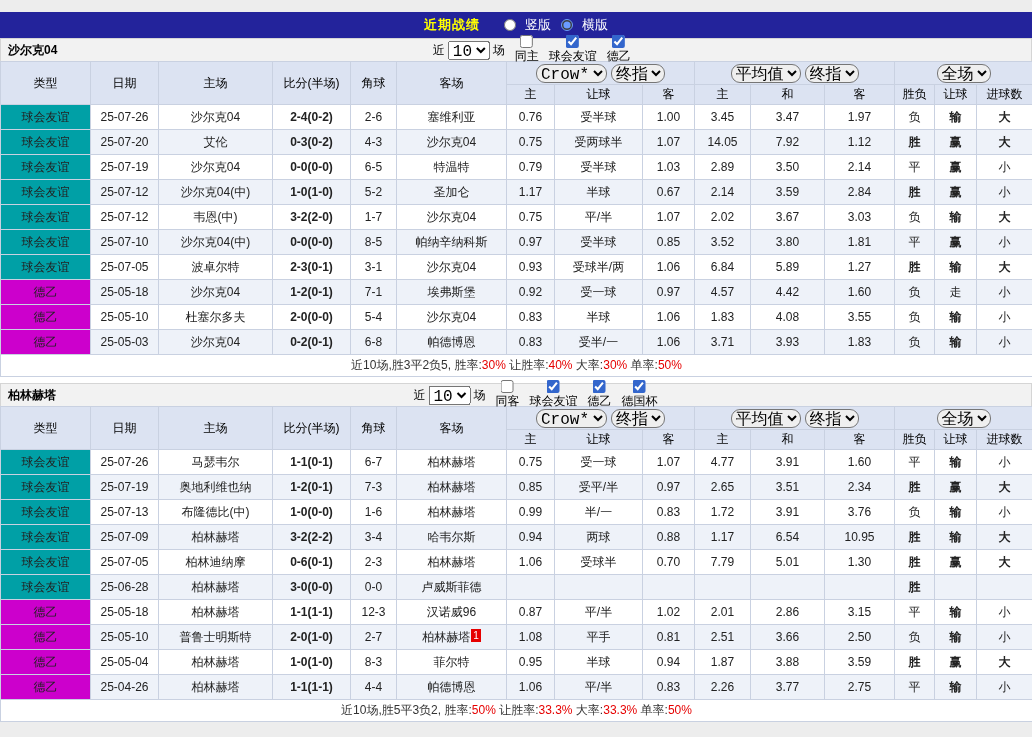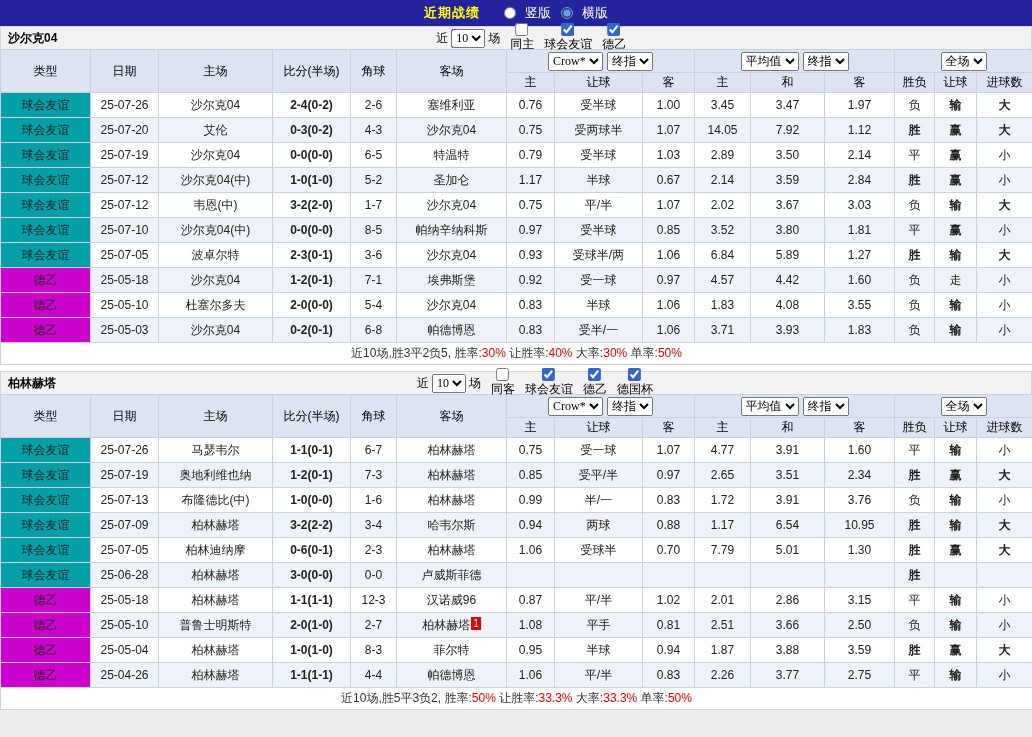--- a/index.html
+++ b/index.html
@@ -1,36 +1,36 @@
 <!DOCTYPE html>
 <html><head>
 <meta charset="utf-8">
 <style>
   * { box-sizing: border-box; }
   body { margin:0; background:#ededed; font-family:"Liberation Sans","DejaVu Sans",sans-serif; }
-  .page { width:1032px; background:#fff; }
+  .page { width:1032px; background:#fff;margin-top:12px; }
 
   .topbar { height:26px; background:#23239B; display:flex; align-items:center; justify-content:center; gap:10px; font-size:13px; color:#fff; }
   .tb-title { color:#FFFF00; font-weight:bold; letter-spacing:1px; margin-right:14px; }
   .tb-radio { display:inline-flex; align-items:center; gap:9px; cursor:pointer; }
   .tb-radio input { margin:0; width:12px; height:12px; accent-color:#6a9bff; }
 
   .section + .section { margin-top:6px; }
   .section-bar { position:relative; height:23px; background:#f2f2f2; border:1px solid #d5d5d5; border-bottom:0; font-size:12px; display:flex; align-items:center; }
   .team-name { font-weight:bold; color:#000; padding-left:7px; }
   .filter { position:absolute; left:50%; transform:translateX(-42%); display:flex; align-items:center; gap:3px; white-space:nowrap; }
   .f-cb { display:inline-flex; align-items:center; margin-left:7px; cursor:pointer;flex-direction:column; }
   .f-cb input { margin:0 2px 0 0; width:13px; height:13px; accent-color:#3366cc; }
-  select { font-size:12px; height:19px; font-family:Liberation Serif, serif; }
+  select { font-size:16px; height:19px; font-family:Liberation Mono, monospace; }
 
   table.results { width:1032px; border-collapse:collapse; table-layout:fixed; font-size:12px; }
   .results th, .results td { border:1px solid #c9d1e1; text-align:center; padding:0 2px; overflow:hidden; white-space:nowrap; }
   .results thead th { background:#DCE3F2; font-weight:normal; color:#000; height:20px; }
   .results thead tr:first-child th.sel-cell { height:23px; }
-  .sel-cell select { margin:0 2px; }
+  .sel-cell select { margin:0 2px;border-radius:9px; }
   .results tbody td { height:25px; background:#fff; color:#222; }
   .results tbody tr:nth-child(even) td { background:#EEF2F9; }
   td.league { color:#fff; }
   .c-red { color:#DD0000; }
   .c-green { color:#009900; }
   .c-navy { color:#1B1B8F; }
   td.c-red { color:#DD0000;font-weight:bold; }
   .rc-badge { display:inline-block; background:#E60000; color:#fff; font-size:10px; line-height:13px; padding:0 2px; margin-left:1px; vertical-align:top; }
   .results tfoot td { height:22px; background:#fff; color:#333; }
   .summary span.c-red { color:#E60000; }
@@ -215,21 +215,21 @@
               <td>1.81</td>
               <td class="c-navy">平</td>
               <td class="c-red">赢</td>
               <td class="c-navy">小</td>
             </tr>
             <tr>
               <td class="league" style="background: rgb(0, 160, 166);">球会友谊</td>
               <td>25-07-05</td>
               <td>波卓尔特</td>
               <td class="c-red">2-3(0-1)</td>
-              <td>3-6</td>
+              <td>3-1</td>
               <td class="c-green">沙尔克04</td>
               <td>0.93</td>
               <td>受球半/两</td>
               <td>1.06</td>
               <td>6.84</td>
               <td>5.89</td>
               <td>1.27</td>
               <td class="c-red">胜</td>
               <td class="c-red">输</td>
               <td class="c-red">大</td>

